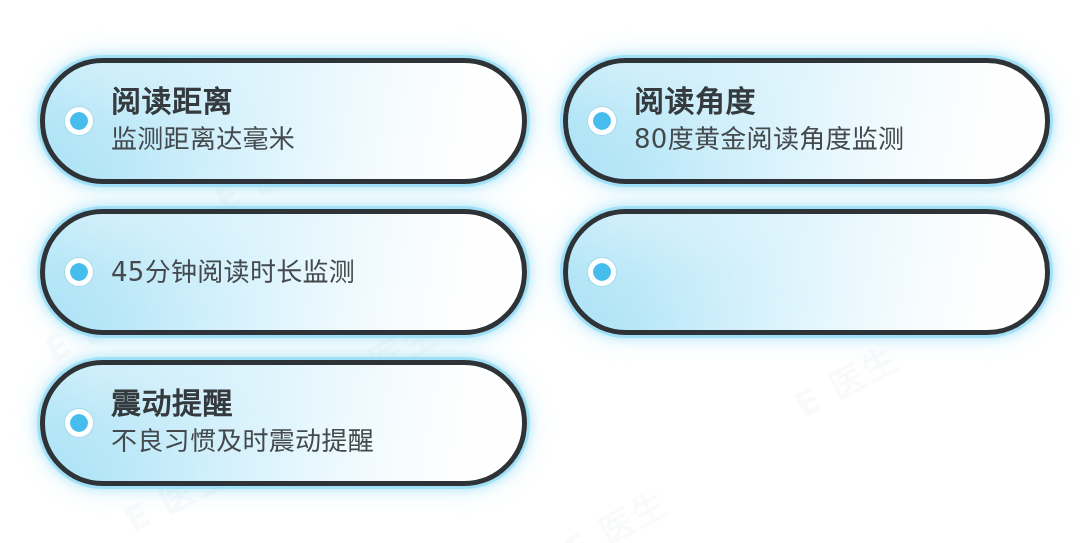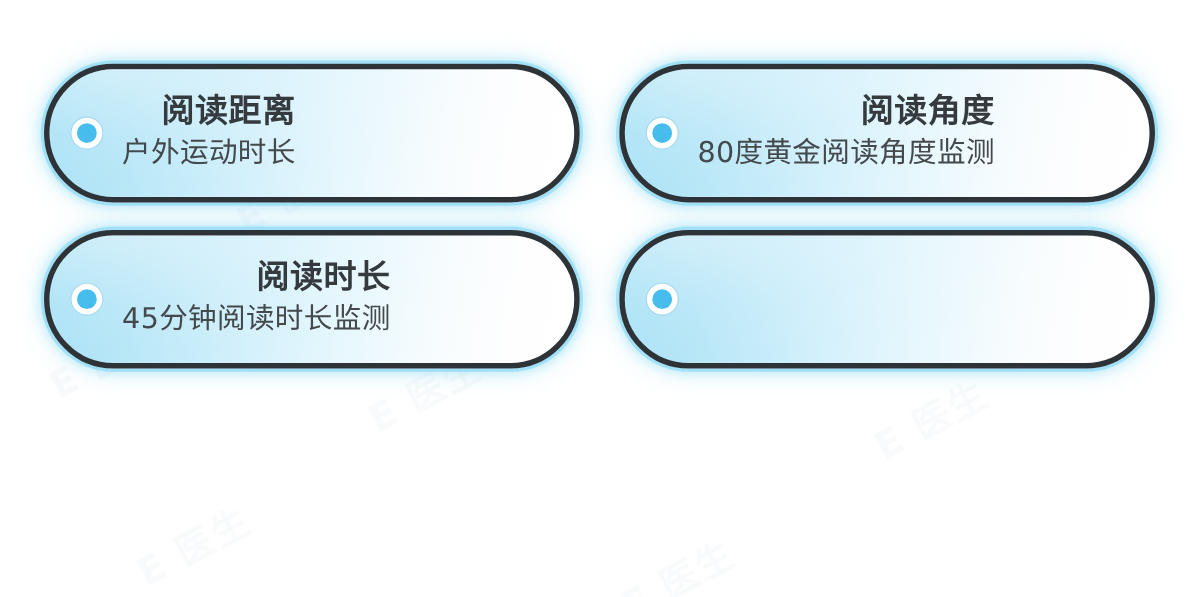--- a/index.html
+++ b/index.html
@@ -119,21 +119,20 @@
     padding-bottom: 2px;
   }
 
   .card-title {
     font-size: 30px;
     font-weight: 700;
     color: #343a3e;
     line-height: 1.16;
     letter-spacing: 0.5px;
     white-space: nowrap;
-    text-align: right;
   }
 
   .card-subtitle {
     font-size: 26px;
     font-weight: 400;
     color: #44494d;
     line-height: 1.22;
     letter-spacing: 0.3px;
     margin-top: 4px;
     white-space: nowrap;
@@ -152,39 +151,45 @@
   <div class="wm w7">E 医生</div>
   <div class="wm w8">E 医生</div>
 </div>
 
 <div id="card-grid">
 
   <div class="feature-card">
     <span class="bullet-marker"></span>
     <div class="card-text">
       <div class="card-title">阅读距离</div>
-      <div class="card-subtitle">户外运动时长</div>
+      <div class="card-subtitle">监测距离达毫米</div>
     </div>
   </div>
 
   <div class="feature-card">
     <span class="bullet-marker"></span>
     <div class="card-text">
       <div class="card-title">阅读角度</div>
       <div class="card-subtitle">80度黄金阅读角度监测</div>
     </div>
   </div>
 
   <div class="feature-card">
     <span class="bullet-marker"></span>
     <div class="card-text">
-      <div class="card-title">阅读时长</div>
       <div class="card-subtitle">45分钟阅读时长监测</div>
     </div>
   </div>
 
 
   <div class="feature-card">
     <span class="bullet-marker"></span>
   </div>
 
+  <div class="feature-card">
+    <span class="bullet-marker"></span>
+    <div class="card-text">
+      <div class="card-title">震动提醒</div>
+      <div class="card-subtitle">不良习惯及时震动提醒</div>
+    </div>
+  </div>
 
 </div>
 
 </body></html>

